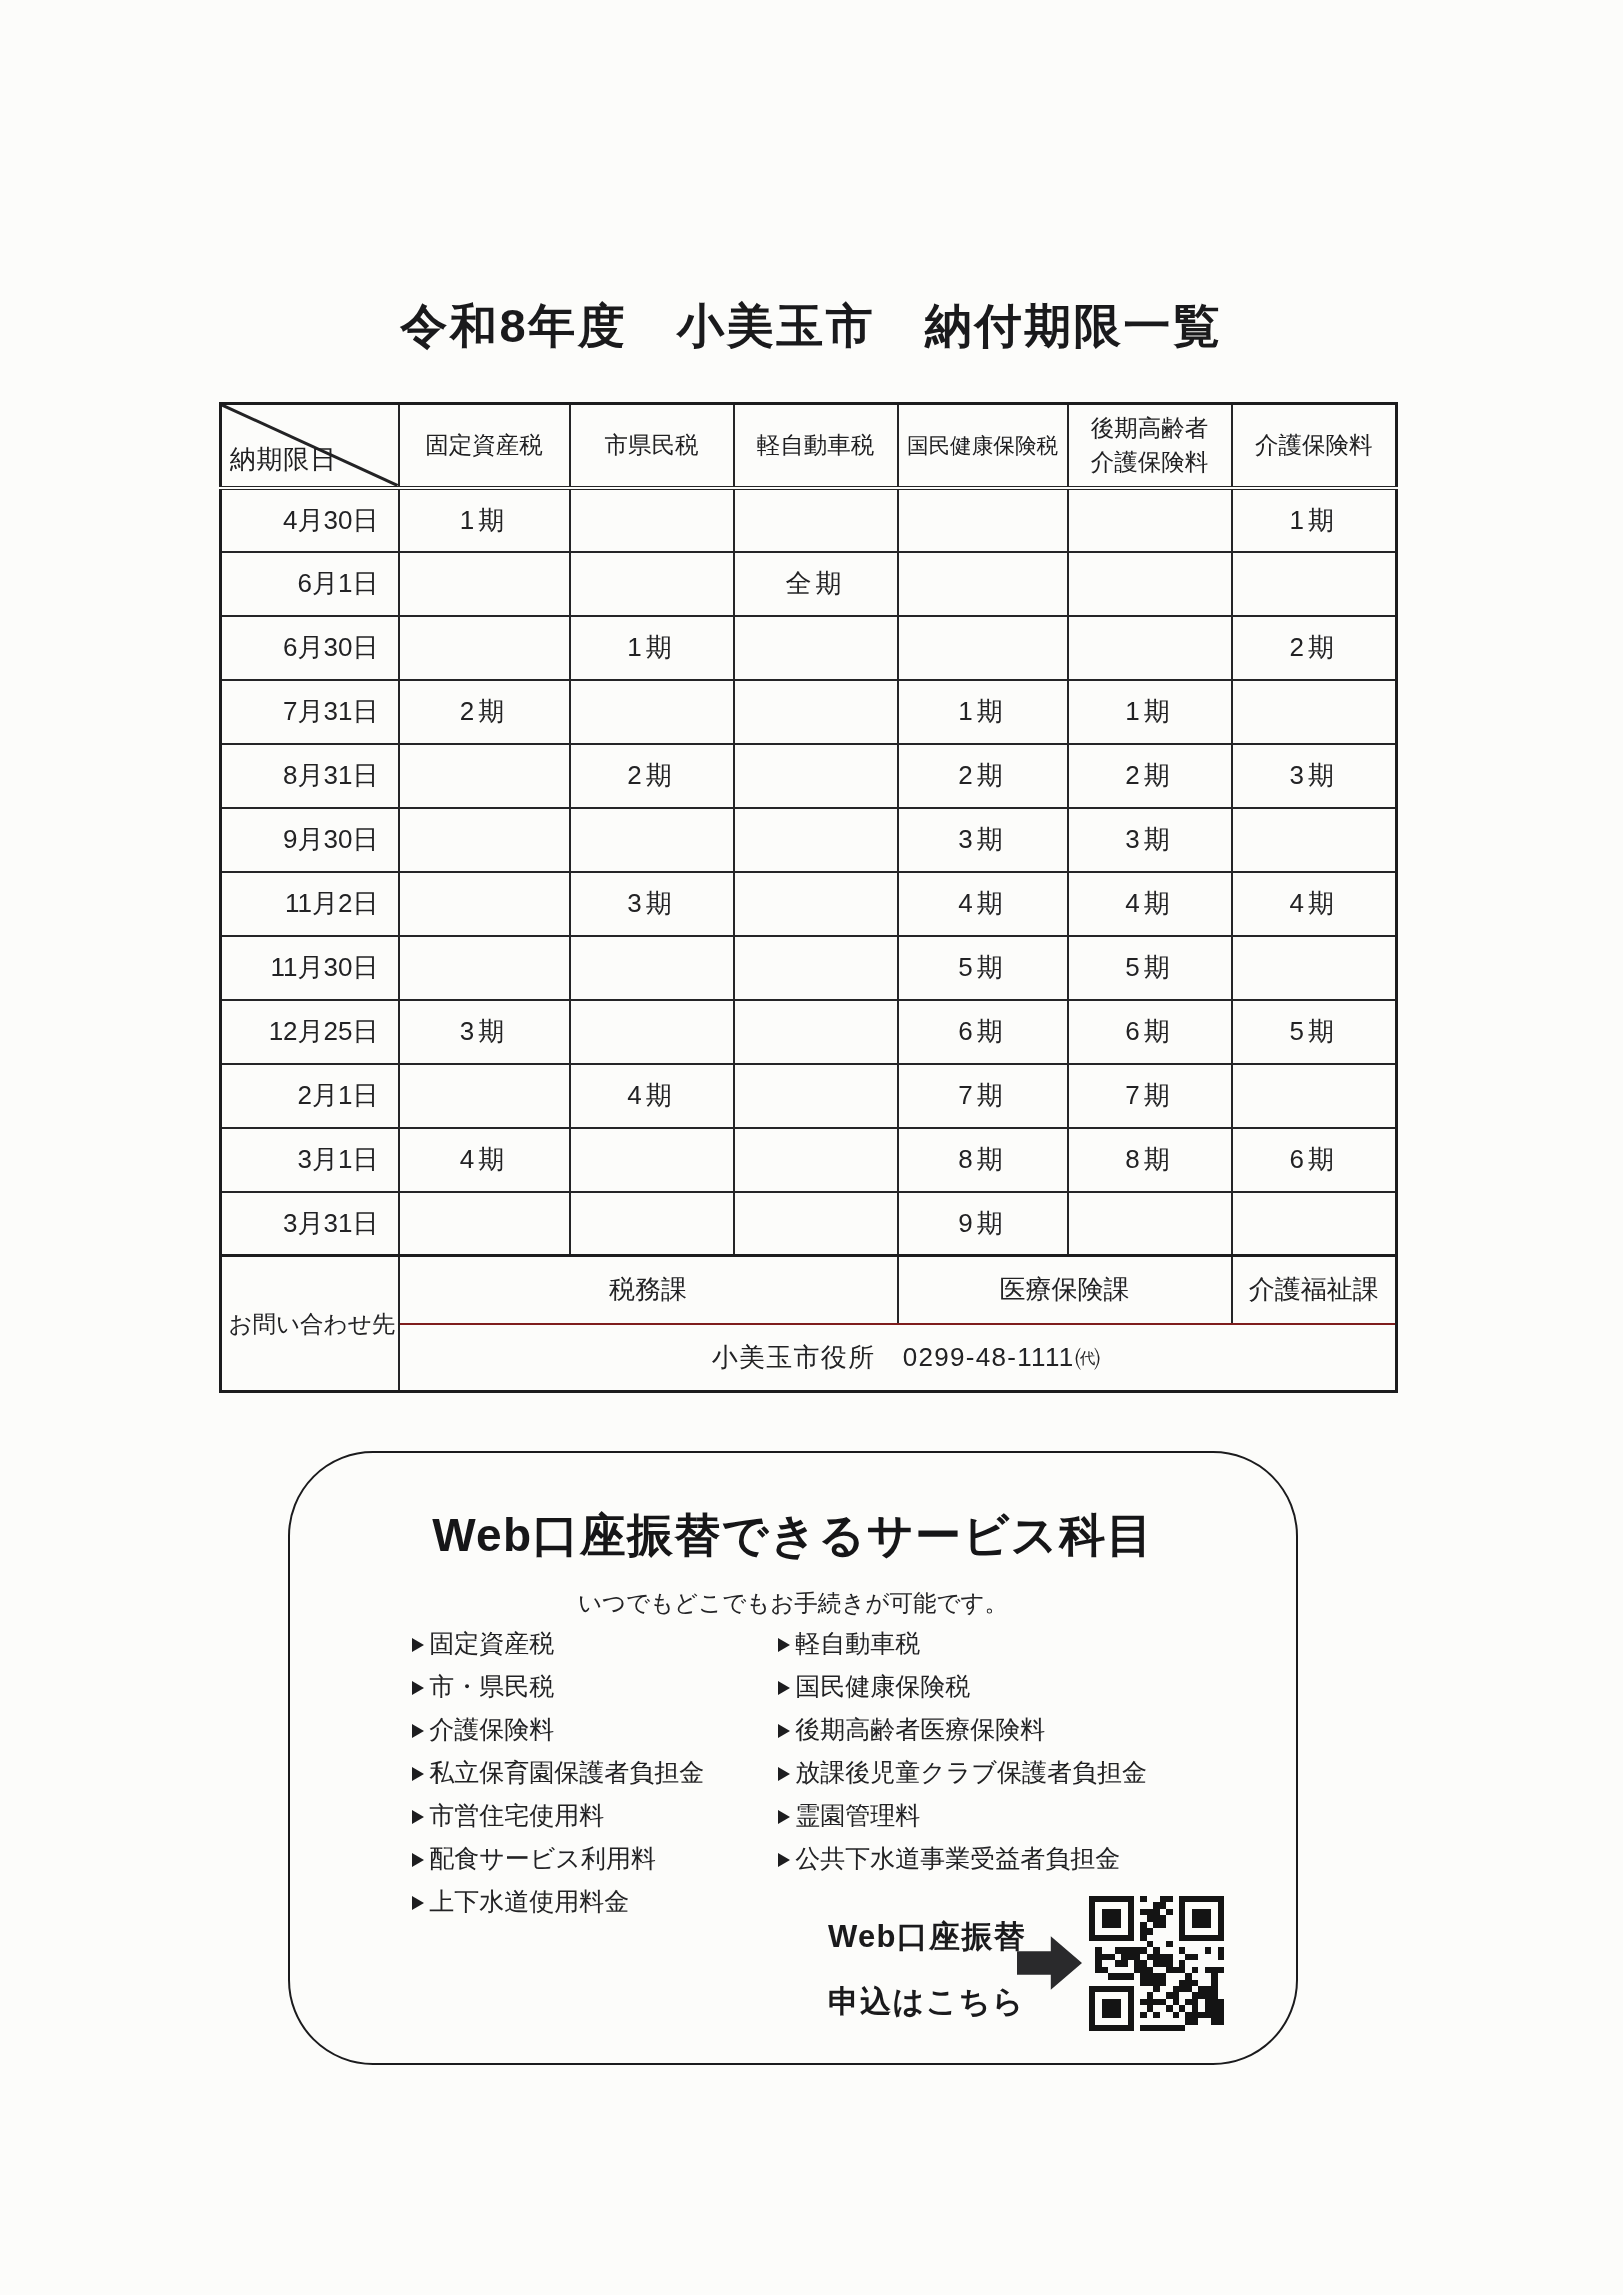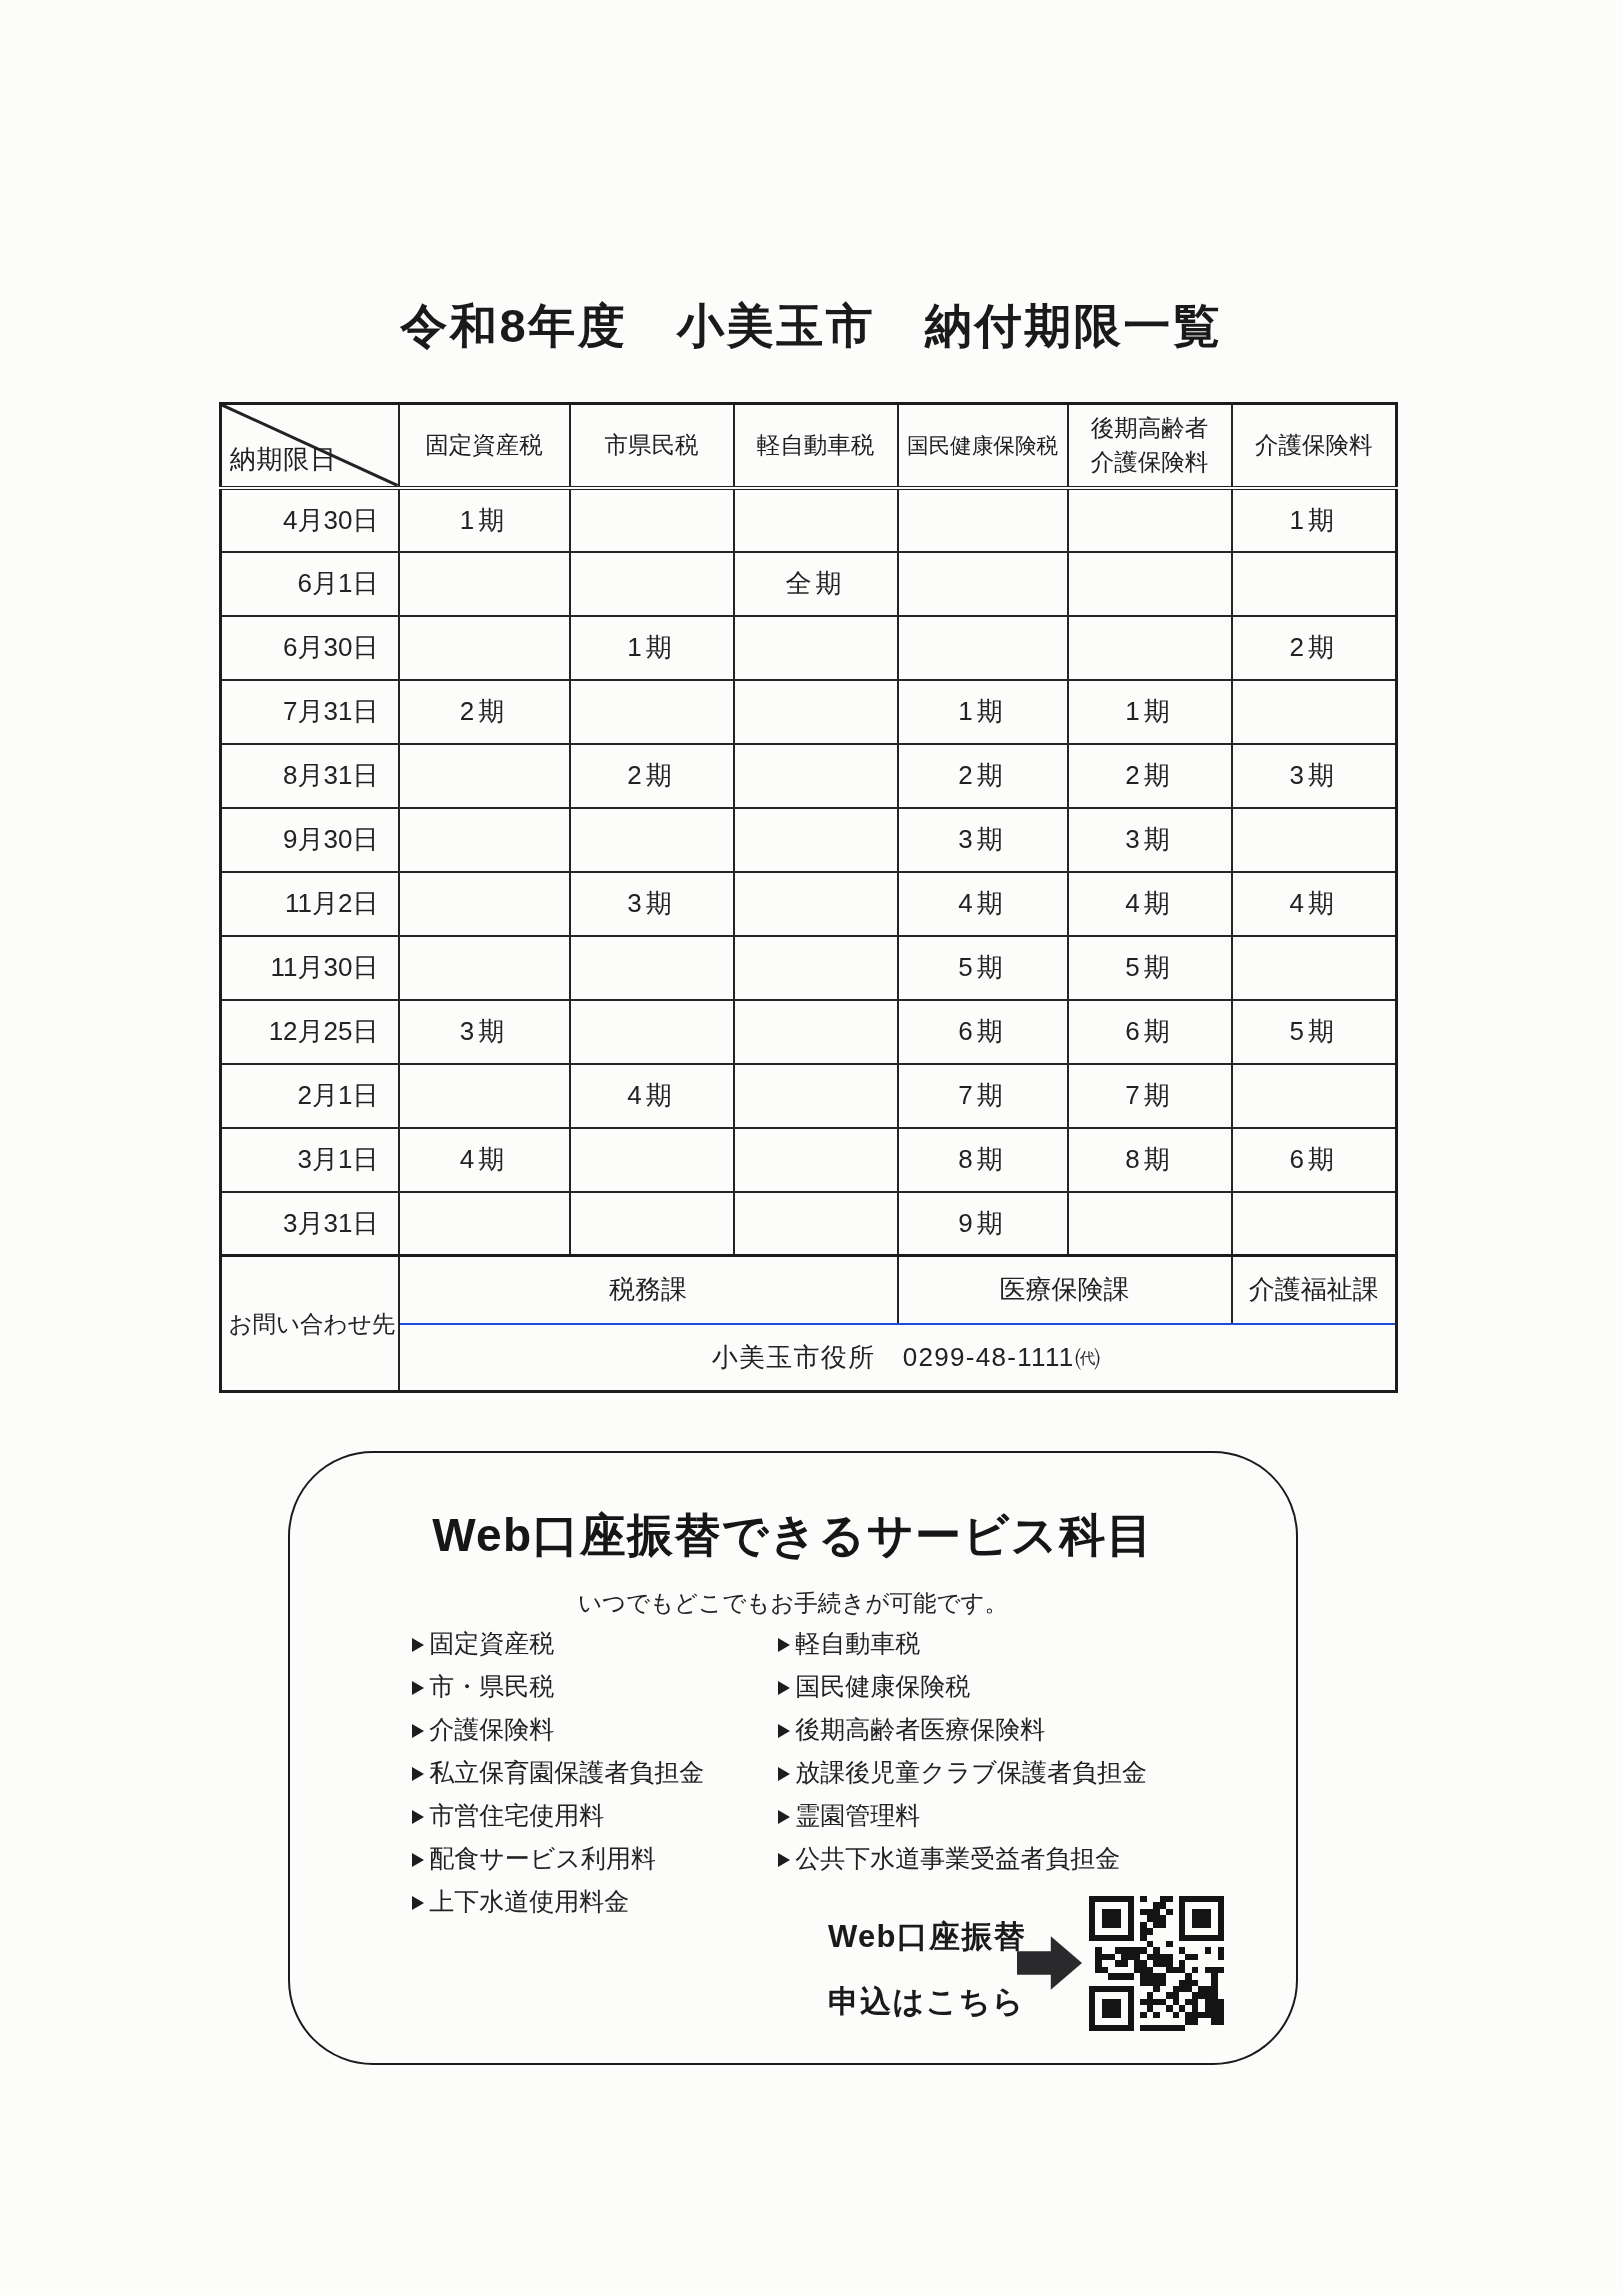--- a/index.html
+++ b/index.html
@@ -32,21 +32,21 @@
   tr.last-data td{border-bottom:3.3px solid #1c1c1e;}
   
   th.corner{position:relative;padding:0;}
   th.corner svg{position:absolute;inset:0;width:100%;height:100%;}
   th.corner .corner-label{
     position:absolute;left:7.8px;bottom:6.5px;font-size:26px;letter-spacing:0.7px;
   }
   
   tr.contact-a{height:68px;}
   tr.contact-b{height:68px;}
-  tr.contact-a td{border-bottom:2px solid #1d4ed8;}
+  tr.contact-a td{border-bottom:2px solid #7f1d1d;}
   td.contact-label{
     font-size:23.5px;text-align:left;padding-left:6.5px;vertical-align:middle;letter-spacing:0;
   }
   td.dept{text-align:center;font-size:26px;}
   td.phone{text-align:center;font-size:26px;letter-spacing:1.3px;padding-left:20px;}
   
   .web-box{
     position:absolute;left:288px;top:1451px;width:1006px;height:610px;
     border:2px solid #1b1b1d;border-radius:85px;background:transparent;
   }

